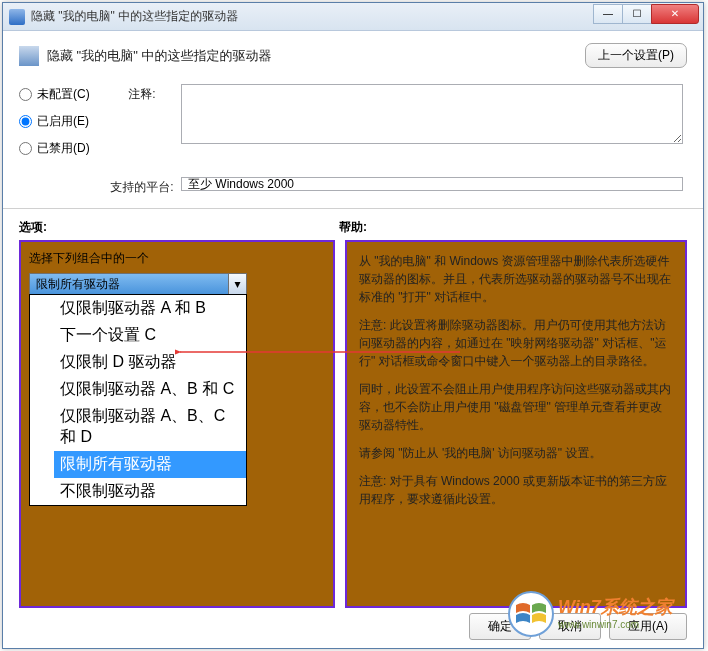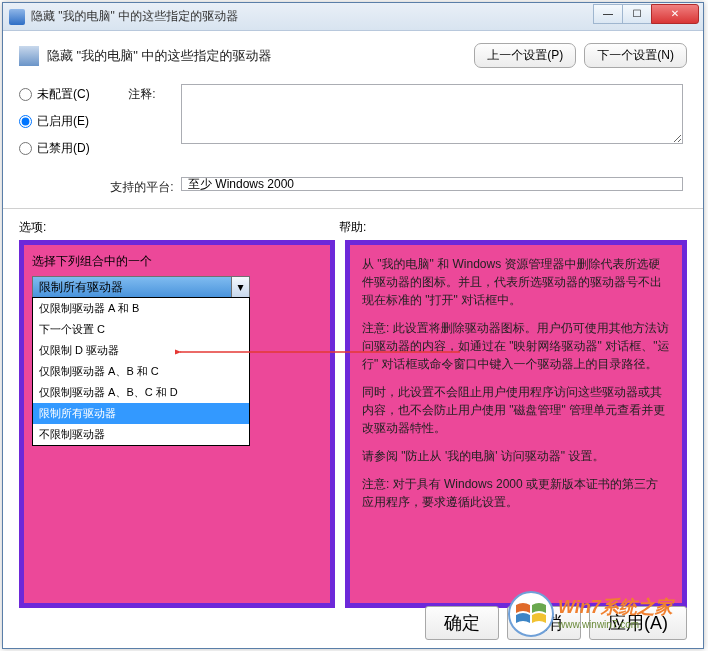--- a/index.html
+++ b/index.html
@@ -89,31 +89,32 @@
 .platform-input {
   flex:1;
   height: 14px;
   border: 1px solid #abadb3;
   padding: 2px 6px;
   font-size: 12px;
 }
 .middle-labels {
   display:flex;
   padding: 10px 16px 4px 16px;
+  font-weight: bold;
 }
 .middle-labels .lbl-left { width: 320px; }
 .body-split {
   display:flex;
   padding: 0 16px;
   gap: 10px;
   height: 368px;
 }
 .left-pane, .right-pane {
-  border: 5px solid #6d28d9;
-  background: #ec4899;
+  border: 2px solid #6d28d9;
+  background: #a16207;
   padding: 8px;
   overflow: hidden;
 }
 .left-pane { width: 316px; position: relative;}
 .right-pane { flex:1; line-height: 1.5; font-size: 12px; color:#222; padding:10px 12px; overflow-y:auto;}
 .right-pane p { margin-bottom: 10px; }
 .left-caption { margin-bottom: 6px; }
 .combo {
   width: 218px;
   height: 22px;
@@ -133,21 +134,22 @@
 .dropdown-list {
   position: absolute;
   left: 8px; top: 52px;
   width: 218px;
   border: 1px solid #000;
   background: #fff;
   z-index: 5;
 }
 .dropdown-list .opt {
   padding: 3px 6px;
-  font-size: 11px;
+  font-size: 16px;
+  margin-left: 24px;
 }
 .dropdown-list .opt.selected {
   background: #3399ff;
   color: #fff;
 }
 .arrow-svg {
   position:absolute;
   left: 175px; top: 342px;
   width: 290px; height: 20px;
   z-index: 20;
@@ -159,21 +161,21 @@
   display:flex;
   justify-content:flex-end;
   padding: 0 16px;
   gap: 8px;
 }
 .std-btn {
   border: 1px solid #a8a8a8;
   background: linear-gradient(#fdfdfd,#ececec);
   padding: 4px 18px;
   border-radius: 3px;
-  font-size: 18px;
+  font-size: 12px;
 }
 .watermark {
   position:absolute;
   right: 0; bottom: 0;
   width: 200px; height: 60px;
   pointer-events:none;
 }
 .watermark .logo {
   position:absolute; left:0; top:0;
   width: 46px; height: 46px;
@@ -201,21 +203,20 @@
       <div class="win-btn">—</div>
       <div class="win-btn">☐</div>
       <div class="win-btn close">✕</div>
     </div>
   </div>
 
   <div class="header-row">
     <div class="header-icon"></div>
     <div class="header-title">隐藏 "我的电脑" 中的这些指定的驱动器</div>
     <button class="nav-btn">上一个设置(P)</button>
-    <button class="nav-btn">下一个设置(N)</button>
   </div>
 
   <div class="config-area">
     <div class="config-row">
       <div class="radio-col">
         <label class="radio-item">
           <input type="radio" name="state" style="">
           <span>未配置(C)</span>
         </label>
         <label class="radio-item">

